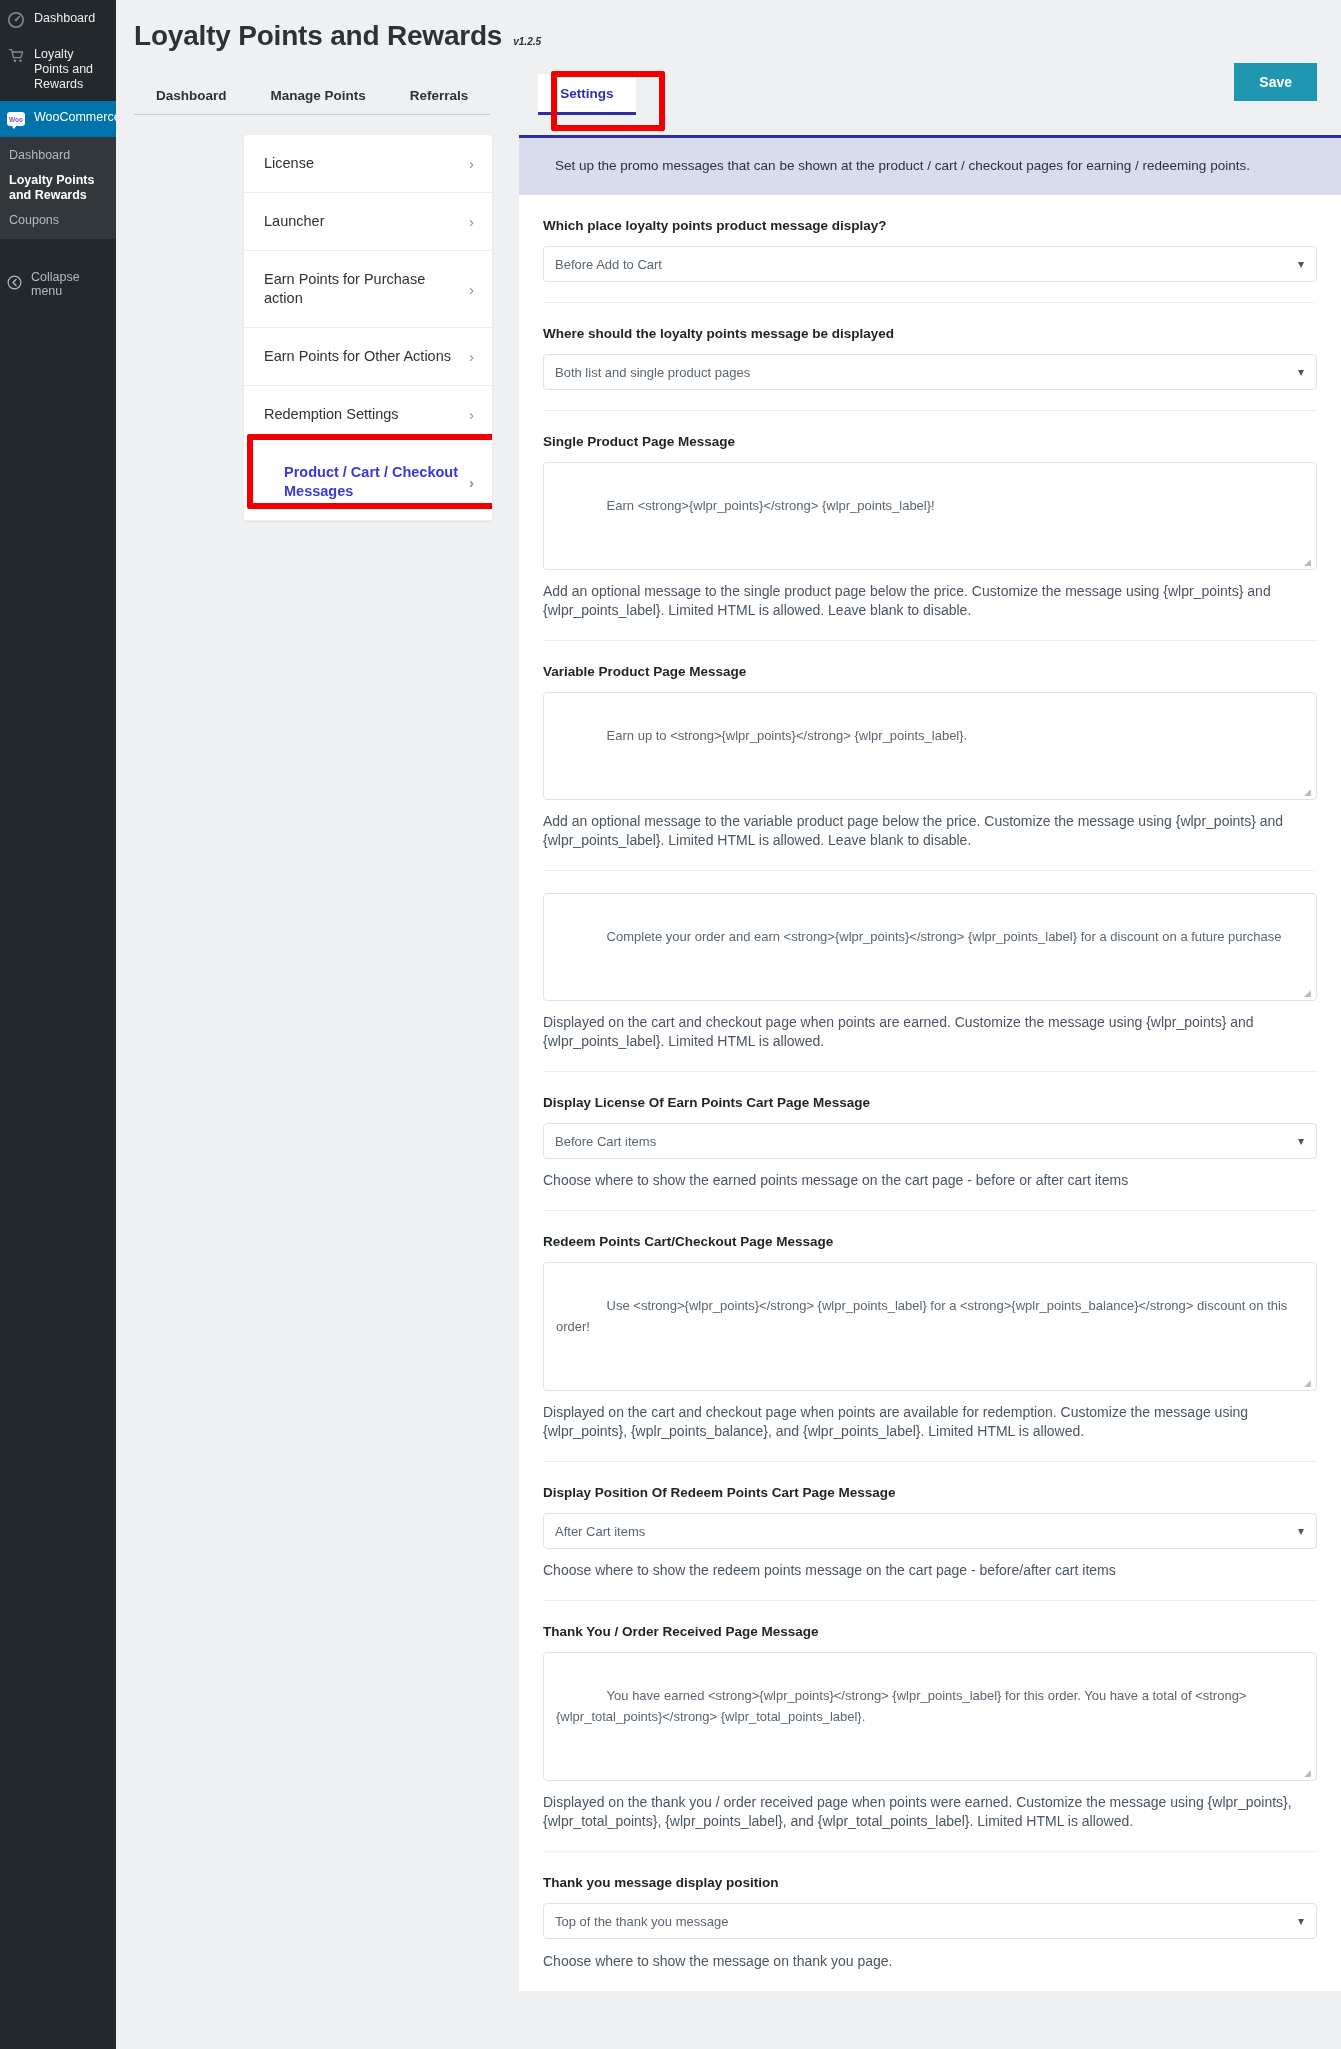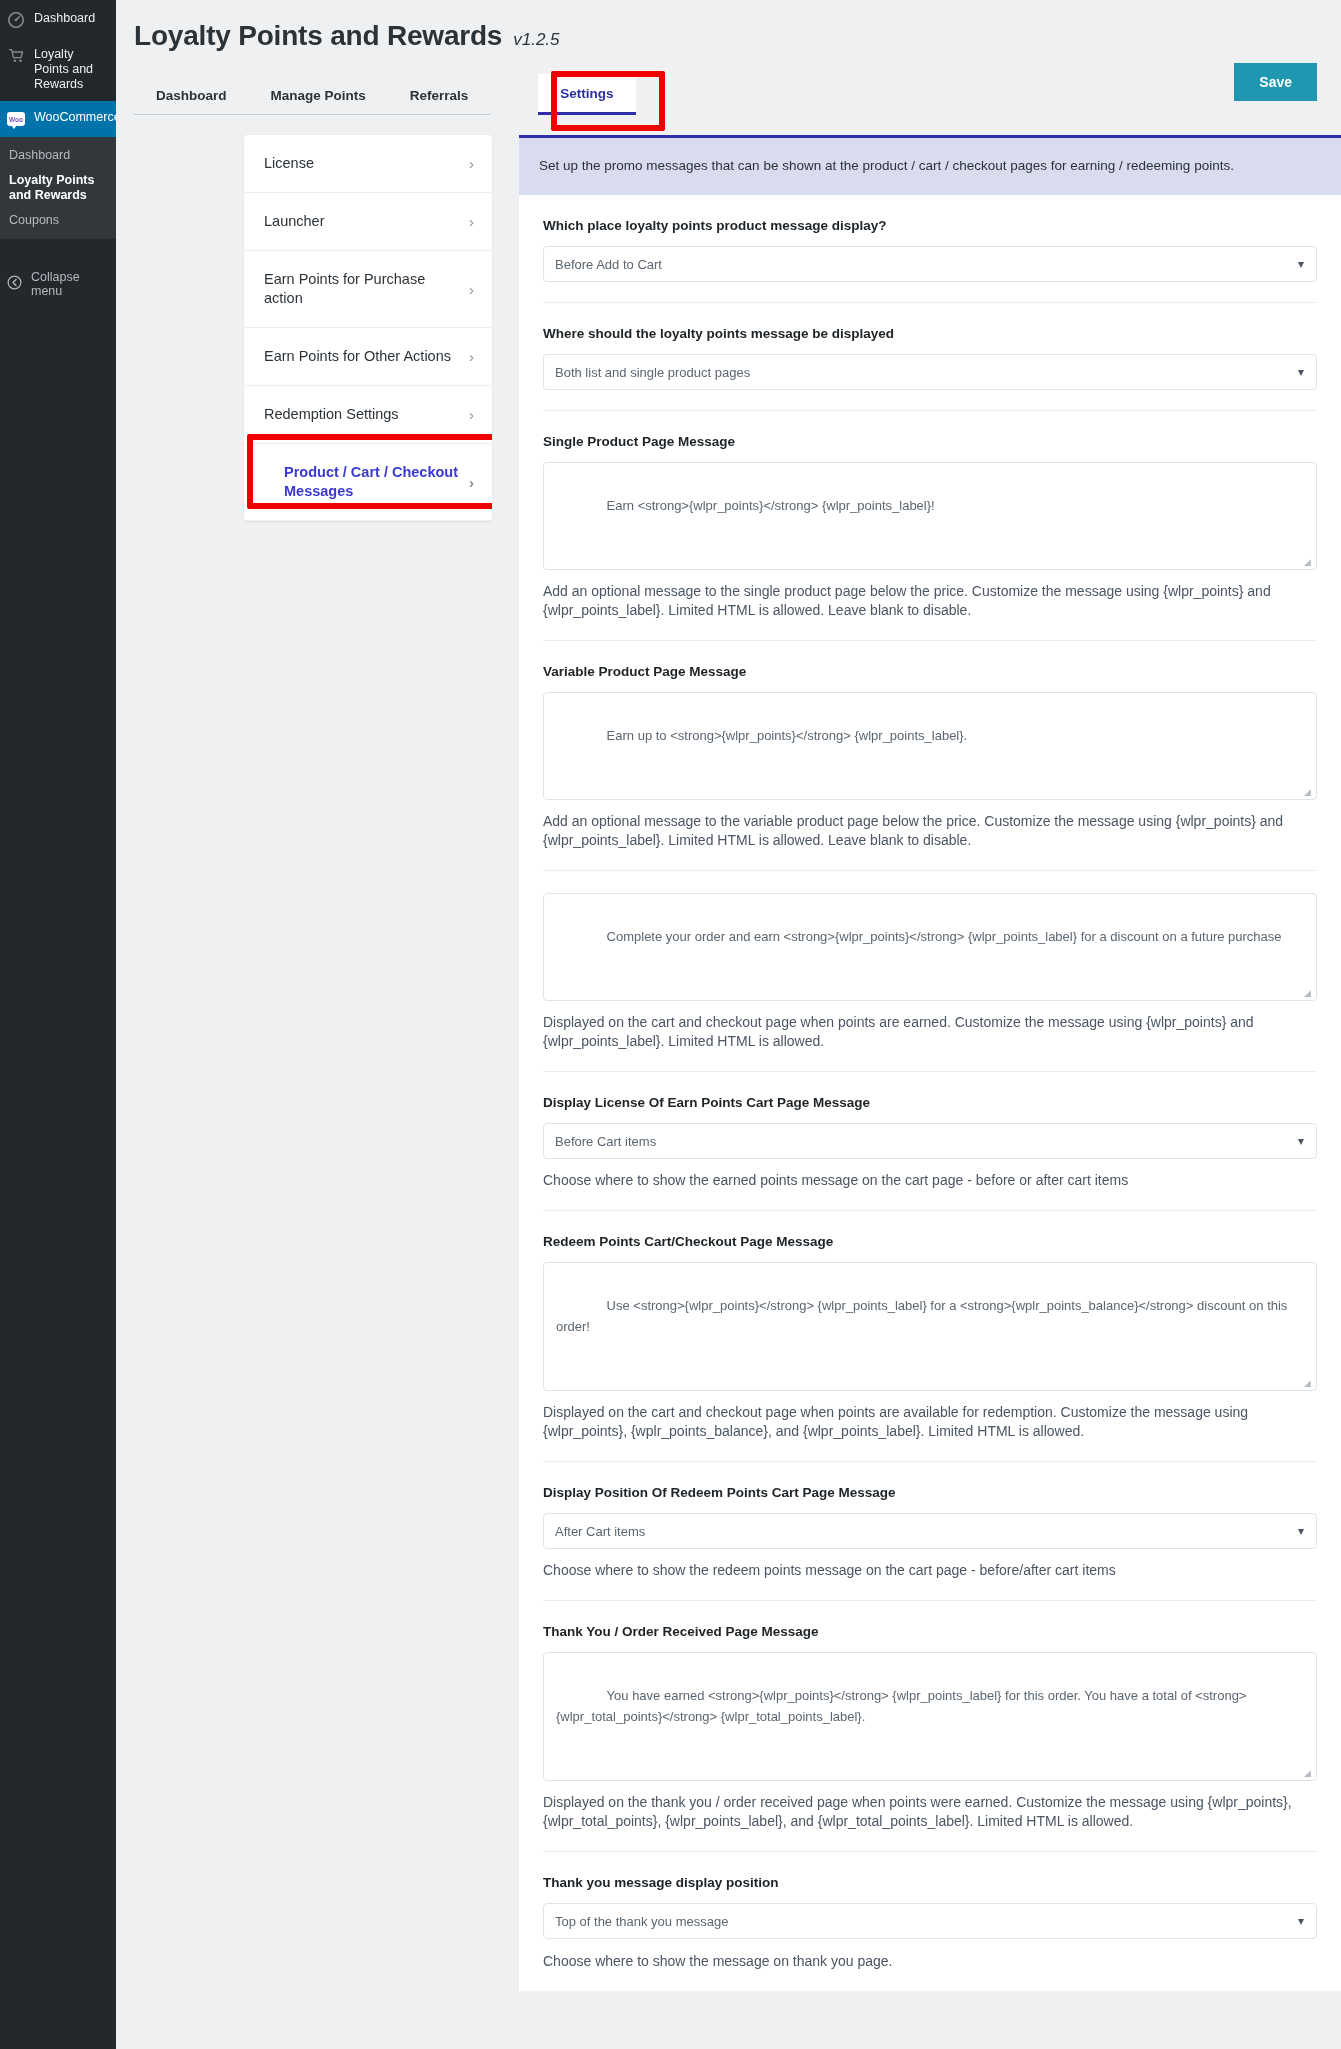--- a/index.html
+++ b/index.html
@@ -73,21 +73,21 @@
     overflow: hidden;
   }
   .page-title-row {
     padding: 20px 0 0 18px;
     display: flex; align-items: baseline; gap: 11px;
   }
   .page-title {
     font-size: 28px; font-weight: bold; color: #2c3338;
     letter-spacing: -.2px;
   }
-  .page-version { font-size: 17px; font-weight: normal; font-style: italic; color: #2c3338; }
+  .page-version { font-size: 10px; font-weight: bold; font-style: italic; color: #2c3338; }
 
   .tabs-wrap { margin-top: 22px; padding-left: 18px; position: relative; }
   .tabs { display: flex; align-items: flex-end; gap: 0; }
   .tab {
     padding: 12px 22px 11px 22px;
     font-size: 13.5px; font-weight: bold; color: #2c3338;
     cursor: pointer; background: transparent;
     border-bottom: 1px solid #c7ccd1;
   }
   .tab.active {
@@ -140,21 +140,21 @@
     position: absolute; top: -72px; right: 24px;
   }
   .save-btn {
     background: #1f97b0; color: #ffffff;
     border: none; border-radius: 0;
     padding: 11px 25px; font-size: 14px; font-weight: bold;
     cursor: pointer; font-family: "Liberation Sans", sans-serif;
   }
   .info-box {
     background: #d9dbee; border-top: 3px solid #2e2ea8;
-    padding: 17px 20px 19px 20px;
+    padding: 17px 20px 19px 36px;
     font-size: 13.5px; color: #2c3338; line-height: 21px;
   }
   .fields {
     background: #ffffff; padding: 0 24px;
   }
   .field { padding: 22px 0 20px 0; border-bottom: 1px solid #ececec; }
   .field:last-child { border-bottom: none; }
   .field-label {
     font-size: 13.5px; font-weight: bold; color: #1d2327;
     margin-bottom: 11px; line-height: 18px;

